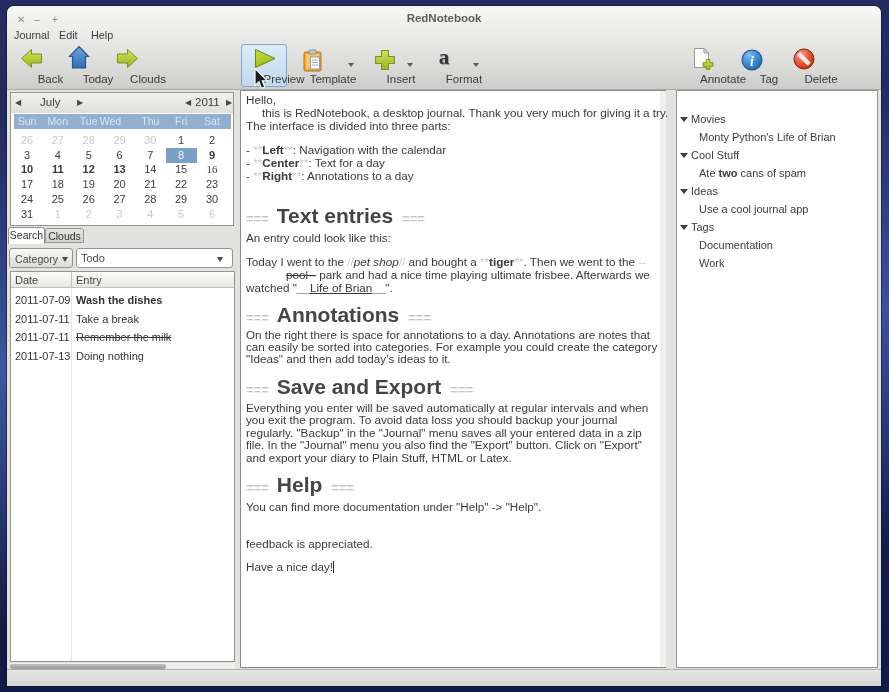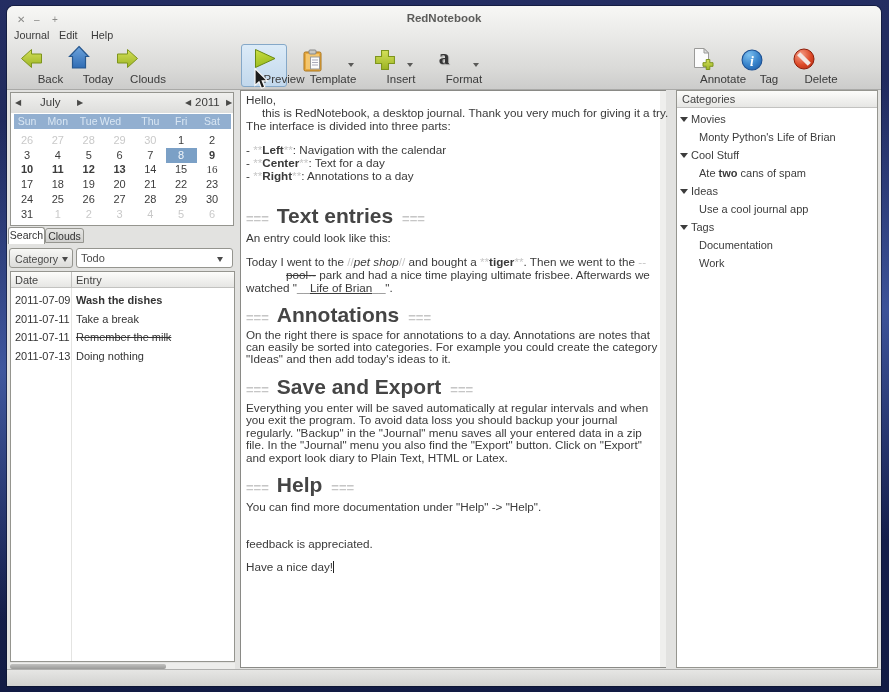--- a/index.html
+++ b/index.html
@@ -263,29 +263,28 @@
   <div class="tl" style="left:5px; top:189.5px;">watched "<span style="text-decoration:underline;"><span class="mk">__</span>Life of Brian<span class="mk">__</span></span>".</div>
   <div class="hd" style="left:5px; top:213px;"><span class="hm" style="margin-right:8px;">===</span>Annotations<span class="hm" style="margin-left:9px;">===</span></div>
   <div class="tl" style="left:5px; top:236.5px;">On the right there is space for annotations to a day. Annotations are notes that</div>
   <div class="tl" style="left:5px; top:248.5px;">can easily be sorted into categories. For example you could create the category</div>
   <div class="tl" style="left:5px; top:260.5px;">"Ideas" and then add today's ideas to it.</div>
   <div class="hd" style="left:5px; top:285px;"><span class="hm" style="margin-right:8px;">===</span>Save and Export<span class="hm" style="margin-left:9px;">===</span></div>
   <div class="tl" style="left:5px; top:309.5px;">Everything you enter will be saved automatically at regular intervals and when</div>
   <div class="tl" style="left:5px; top:321.5px;">you exit the program. To avoid data loss you should backup your journal</div>
   <div class="tl" style="left:5px; top:334.5px;">regularly. "Backup" in the "Journal" menu saves all your entered data in a zip</div>
   <div class="tl" style="left:5px; top:346.5px;">file. In the "Journal" menu you also find the "Export" button. Click on "Export"</div>
-  <div class="tl" style="left:5px; top:359.5px;">and export look diary to Plain Text, HTML or Latex.</div>
+  <div class="tl" style="left:5px; top:359.5px;">and export your diary to Plain Stuff, HTML or Latex.</div>
   <div class="hd" style="left:5px; top:383px;"><span class="hm" style="margin-right:8px;">===</span>Help<span class="hm" style="margin-left:9px;">===</span></div>
   <div class="tl" style="left:5px; top:408.5px;">You can find more documentation under "Help" -&gt; "Help".</div>
   <div class="tl" style="left:5px; top:446px;">feedback is appreciated.</div>
   <div class="tl" style="left:5px; top:468.5px;">Have a nice day!<span style="display:inline-block; width:1px; height:12px; background:#222; vertical-align:-2px;"></span></div>
 </div>
 
 <div class="abs" style="left:676px; top:90px; width:202px; height:578px; background:#fff; border:1px solid #95958f;">
-  <div class="abs" style="left:0; top:0; width:200px; height:17px; background:linear-gradient(180deg,#fcfcfa,#e6e6e4); border-bottom:1px solid #c2c2c0; font-size:11px; color:#444; padding-left:5px; line-height:16px;">Categories</div>
   <span class="tri" style="left:3px; top:26px;"></span>
   <div class="trow" style="left:14px; top:22px;">Movies</div>
   <div class="trow" style="left:22px; top:40px;">Monty Python's Life of Brian</div>
   <span class="tri" style="left:3px; top:62px;"></span>
   <div class="trow" style="left:14px; top:58px;">Cool Stuff</div>
   <div class="trow" style="left:22px; top:76px;">Ate <b>two</b> cans of spam</div>
   <span class="tri" style="left:3px; top:98px;"></span>
   <div class="trow" style="left:14px; top:94px;">Ideas</div>
   <div class="trow" style="left:22px; top:112px;">Use a cool journal app</div>
   <span class="tri" style="left:3px; top:134px;"></span>

